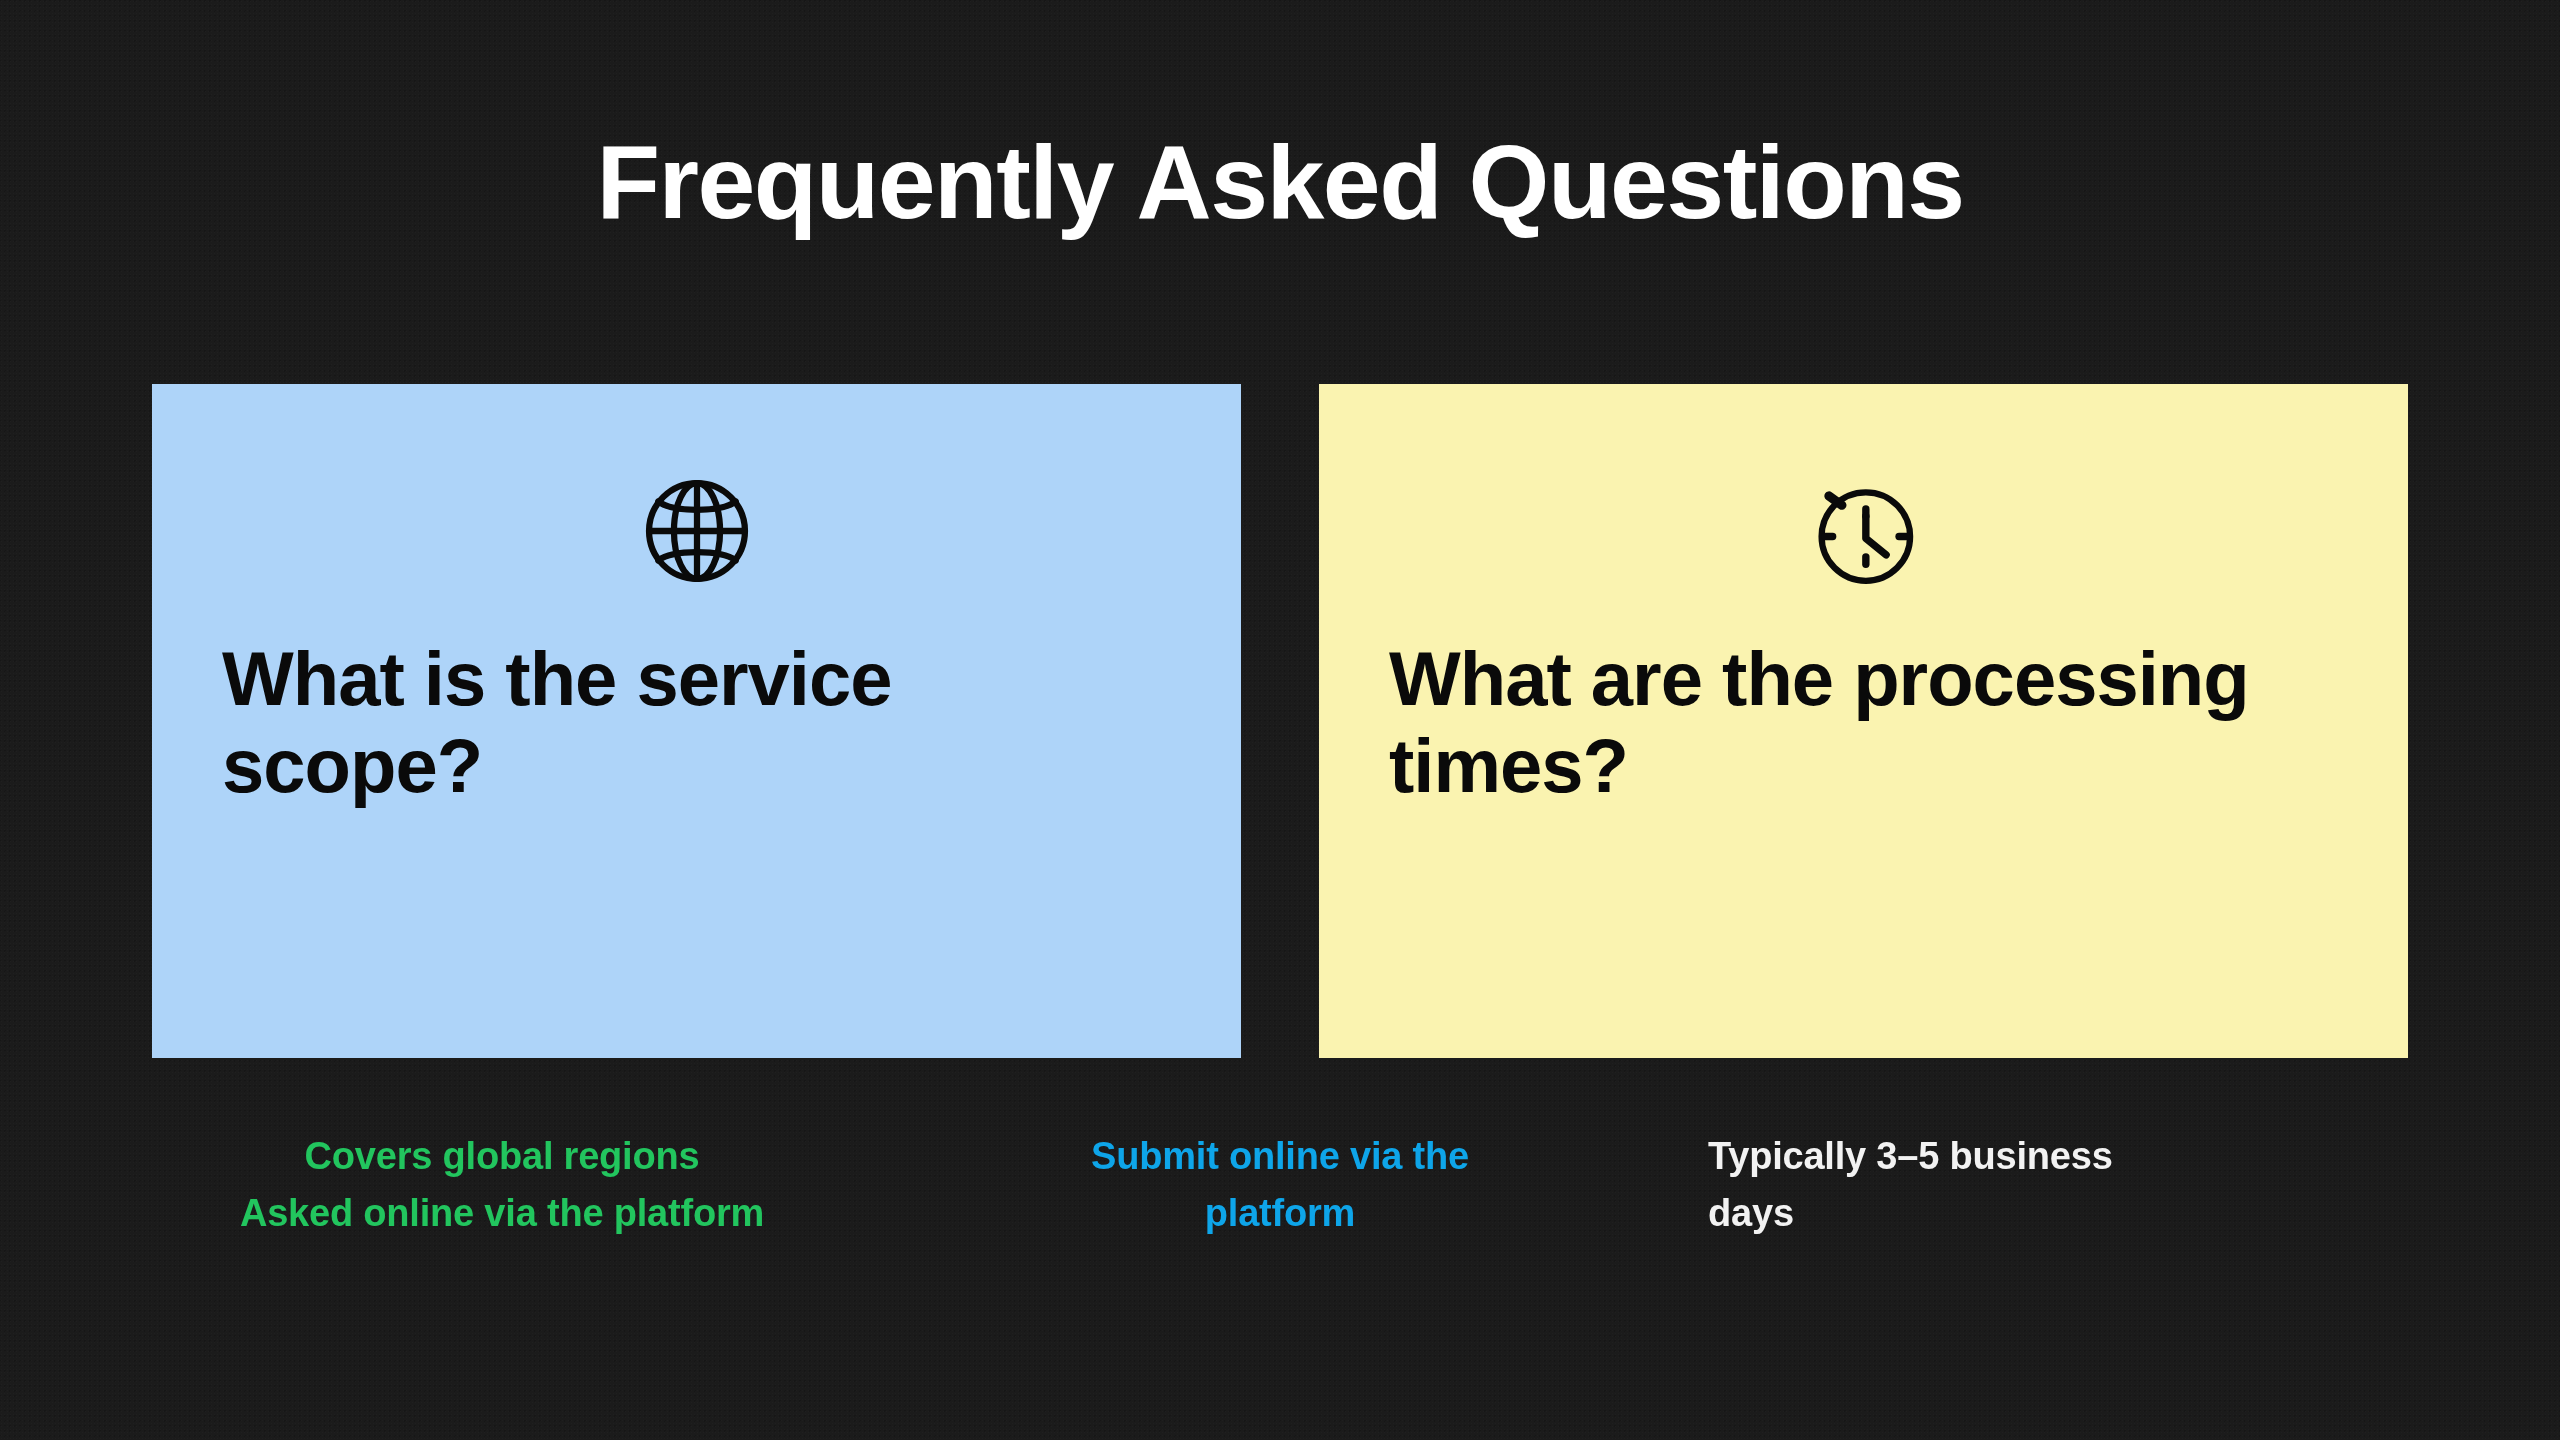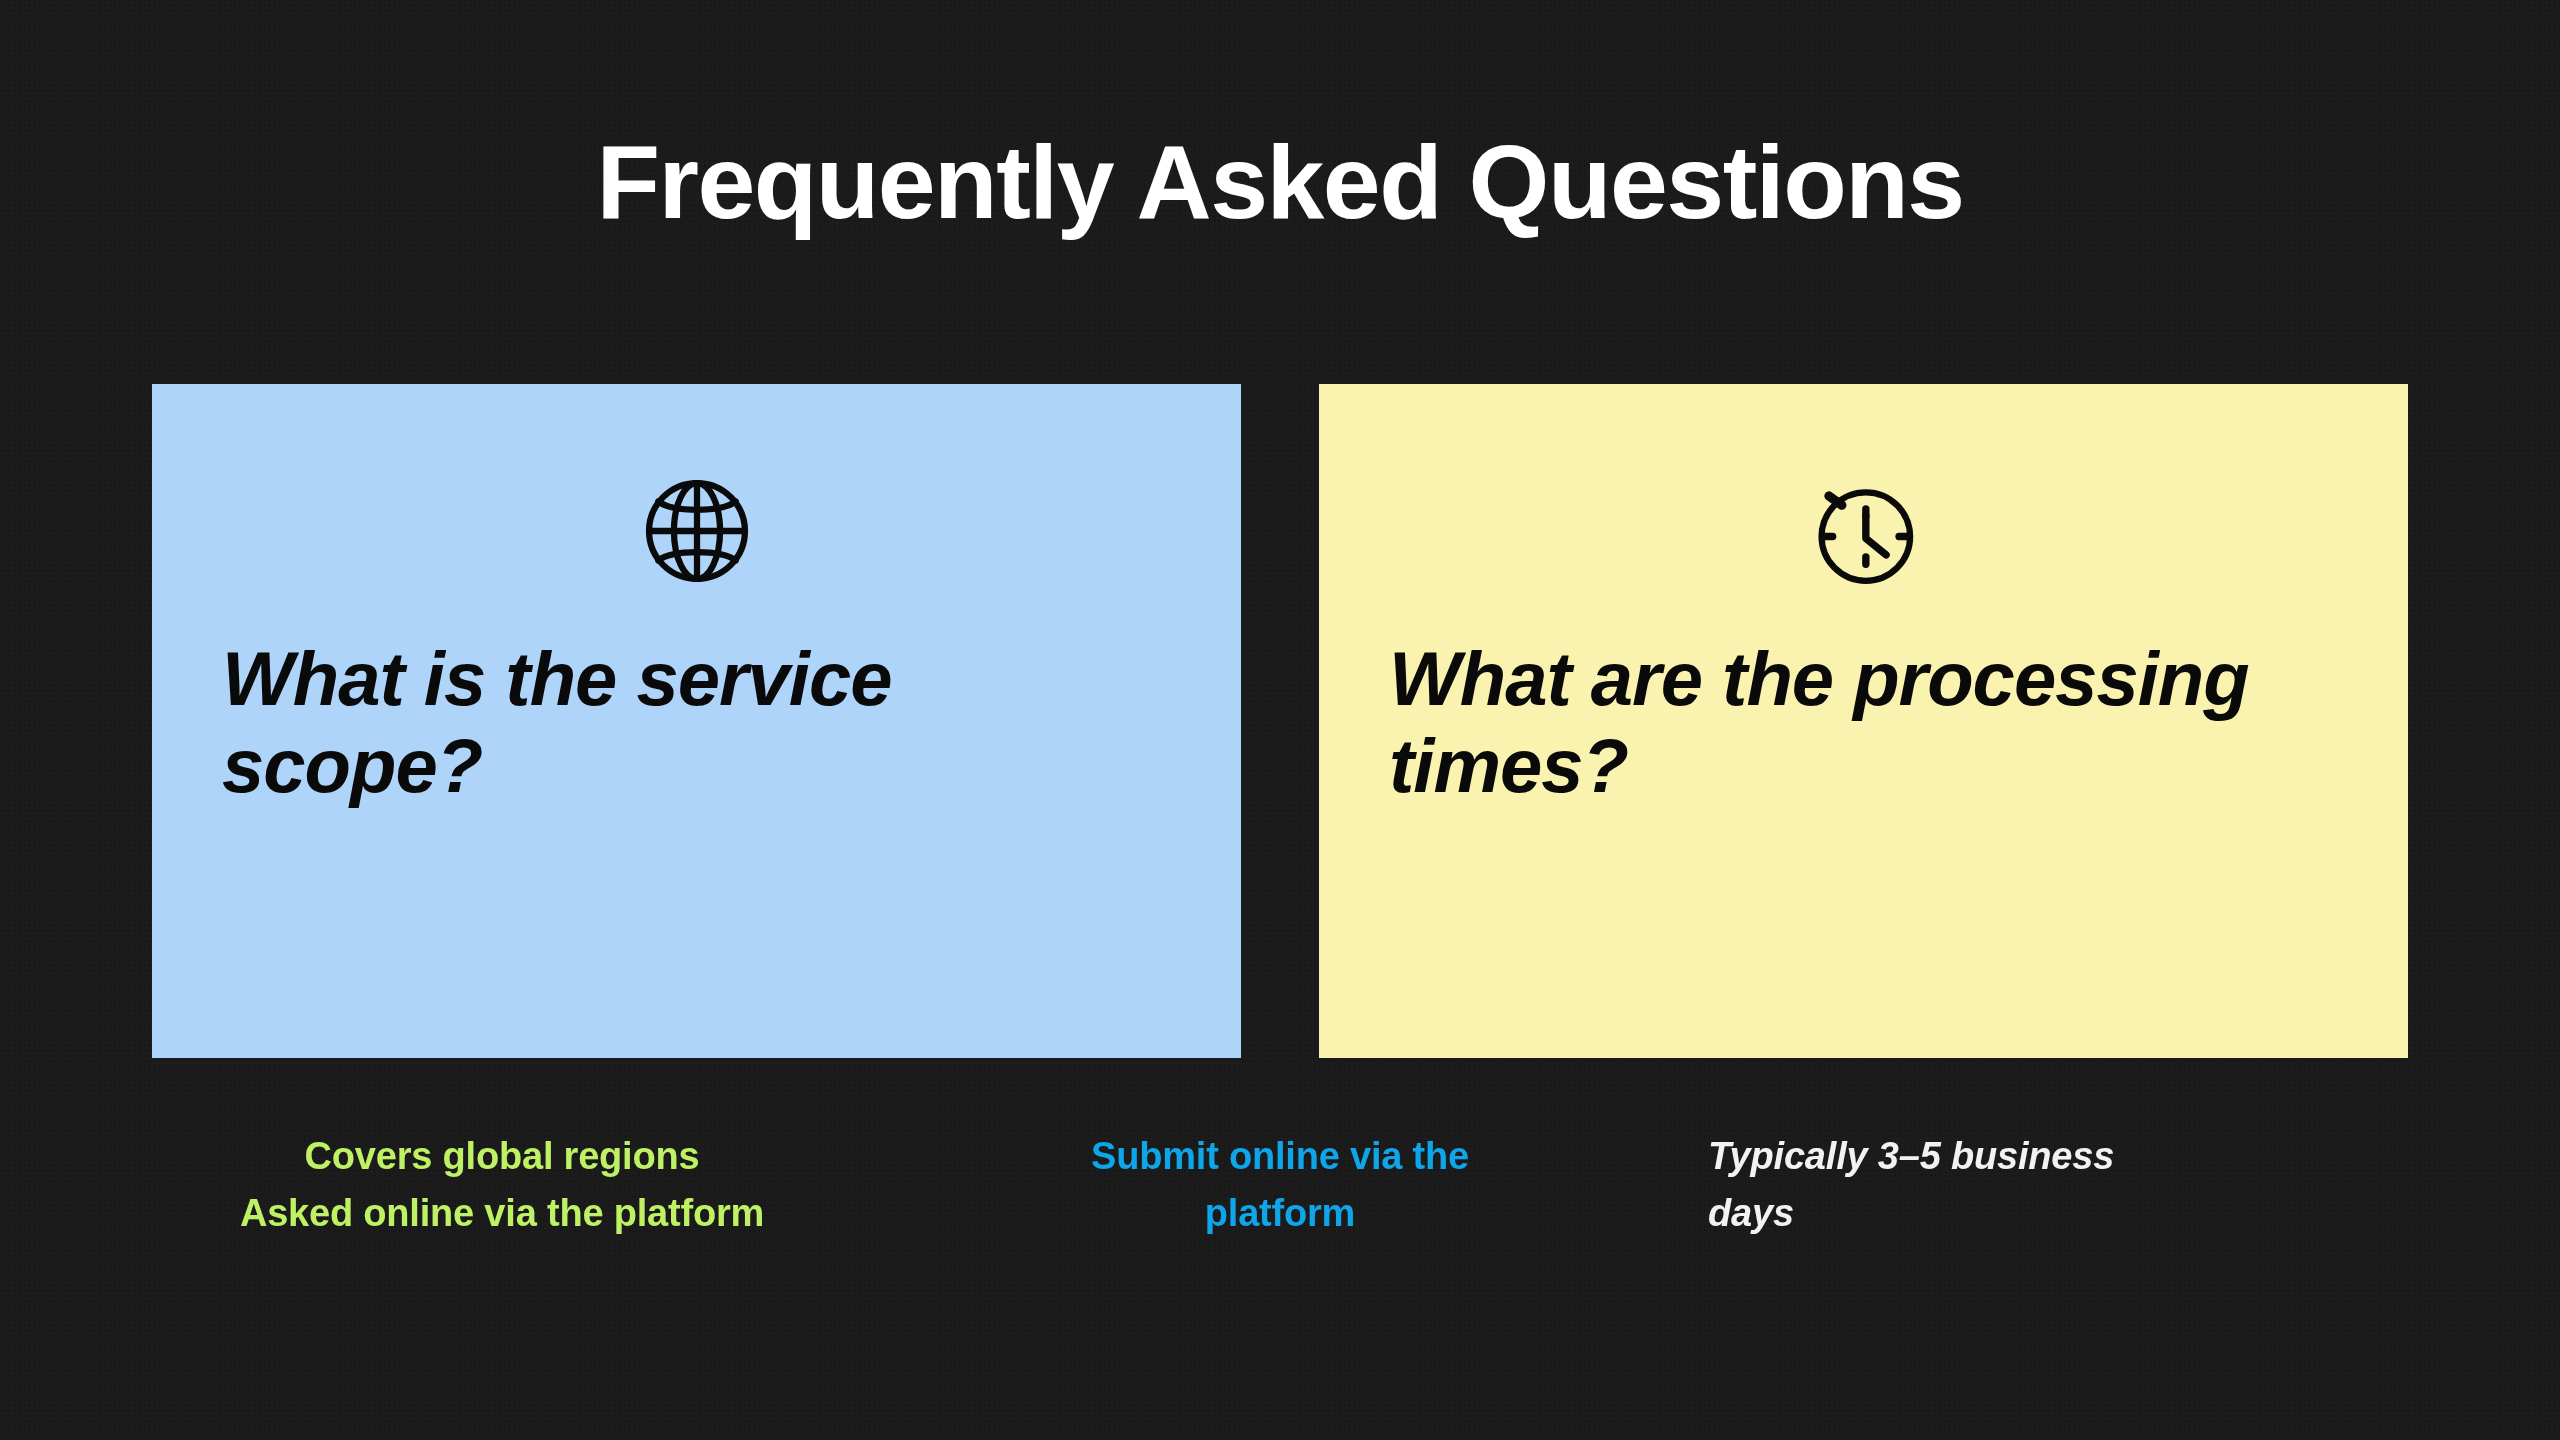--- a/index.html
+++ b/index.html
@@ -82,21 +82,21 @@
   .card-icon svg { display:block; }
 
   .card-heading {
     color:#0a0a0a;
     font-size:76px;
     font-weight:bold;
     line-height:1.14;
     letter-spacing:-1px;
   }
 
-  .align-left   { text-align:left;font-style:italic; }
+  .align-left   { text-align:left; }
   .align-center { text-align:center; }
 
   .card-heading.align-center { margin-top:78px; }
 
   
   #captions-row {
     position:absolute;
     top:1128px;
     left:152px;
     width:2256px;
@@ -151,21 +151,21 @@
           <path d="M33 24 L33 36 L44 45" stroke-width="4"></path>
         </svg>
       </div>
       <div class="card-heading align-left" style="color: rgb(10, 10, 10);">What are the processing times?</div>
     </div>
 
   </div>
 
   <div id="captions-row">
 
-    <div class="caption-block align-center" style="color: #bef264;">
+    <div class="caption-block align-center" style="color: #22c55e;">
       <div>Covers global regions</div>
       <div>Asked online via the platform</div>
     </div>
 
     <div class="caption-block align-center" style="color: #0ea5e9;">
       <div>Submit online via the</div>
       <div>platform</div>
     </div>
 
     <div class="caption-block align-left" style="color: rgb(242, 242, 242);">

